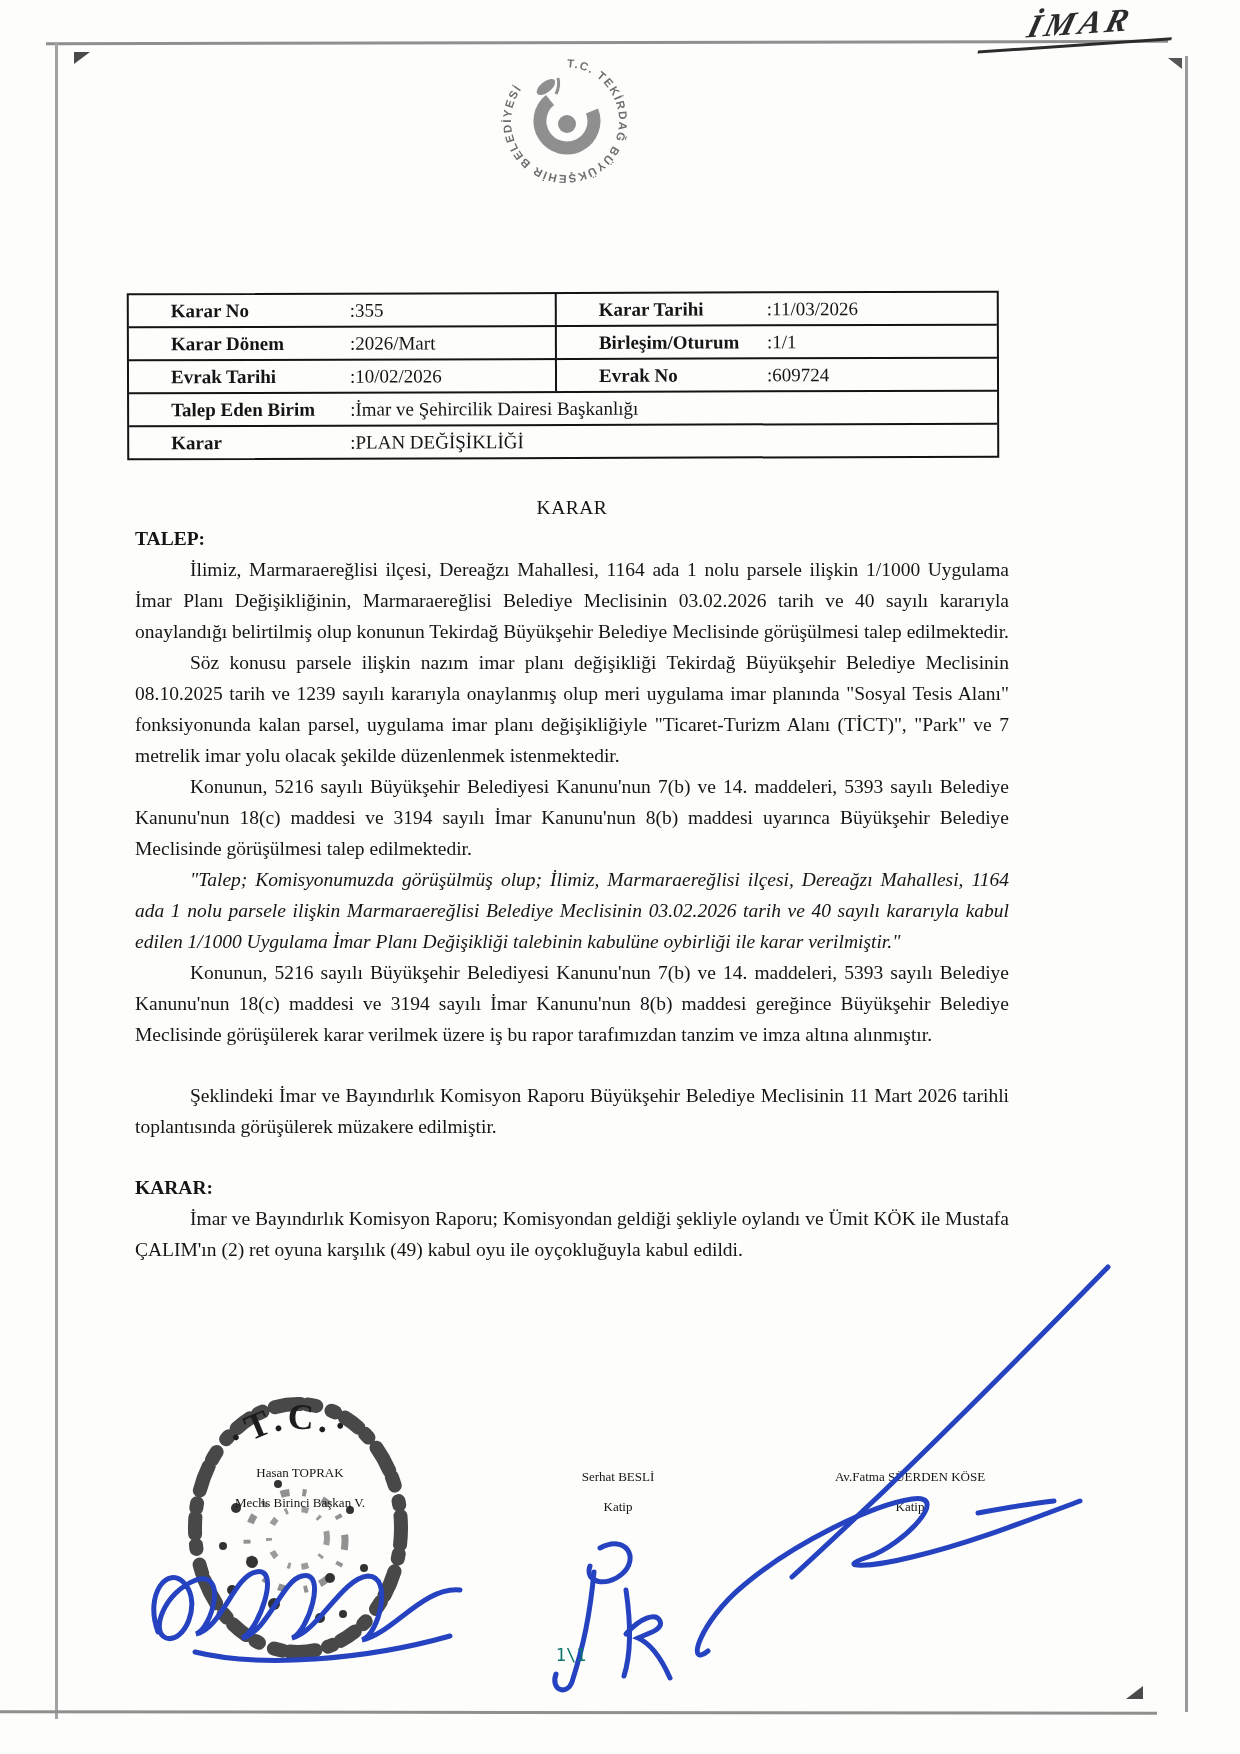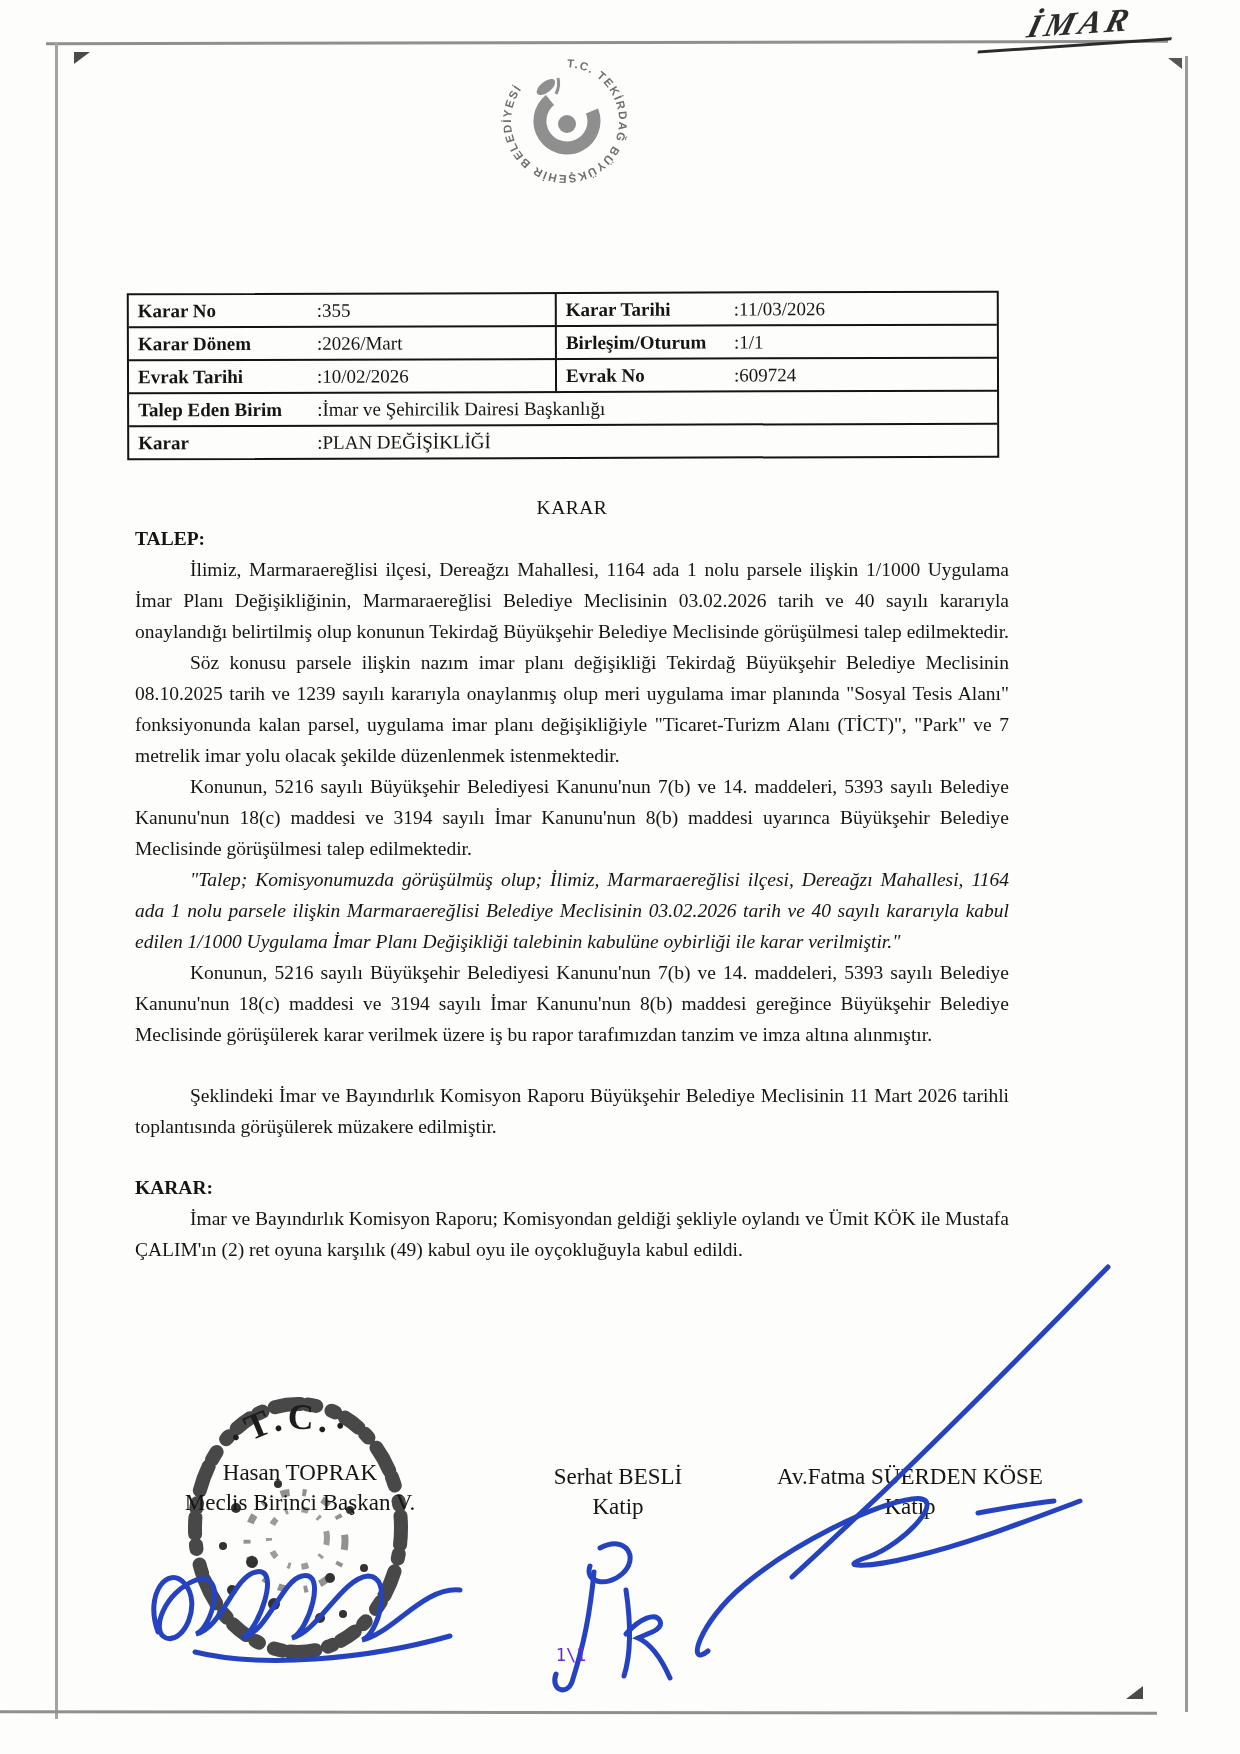--- a/index.html
+++ b/index.html
@@ -32,47 +32,47 @@
 
   
   .info-table{position:absolute;left:127px;top:292px;width:868px;border:2.5px solid #141414;
       transform:rotate(-0.18deg);background:#fdfdfc;}
   .it-row{display:flex;height:31px;align-items:center;border-top:2px solid #141414;}
   .it-row:first-child{border-top:none;}
   .it-cell{display:flex;align-items:center;height:100%;padding-left:9px;box-sizing:border-box;}
   .it-cell.left{width:428px;border-right:2px solid #141414;}
   .it-cell.right{flex:1;}
   .it-cell.span{flex:1;border-right:none;}
-  .it-label{font-weight:bold;font-size:19px;display:inline-block;}
+  .it-label{font-weight:bold;font-size:19px;display:inline-block;margin-left:33px;}
   .it-cell.left .it-label, .it-cell.span .it-label{width:179px;}
   .it-cell.right .it-label{width:168px;}
   .it-value{font-size:19px;white-space:nowrap;}
 
   
   .doc-body{position:absolute;left:135px;top:492px;width:874px;font-size:19.5px;line-height:31px;}
   .karar-center{text-align:center;font-weight:normal;letter-spacing:.5px;}
   .sec-head{font-weight:bold;margin:0;}
   .doc-body p{margin:0;text-indent:55px;text-align:justify;}
   .gap-top{margin-top:30px !important;}
   .quote{font-style:italic;}
 
   
-  .sig-name{position:absolute;text-align:center;font-size:23px;line-height:30px;}
+  .sig-name{position:absolute;text-align:center;font-size:13px;line-height:30px;}
   .sig-name .role{display:block;}
   .sig1{left:150px;top:1458px;width:300px;}
   .sig2{left:478px;top:1462px;width:280px;}
   .sig3{left:755px;top:1462px;width:310px;}
   .seal{position:absolute;left:178px;top:1386px;width:240px;height:280px;}
   .ink{position:absolute;}
   .ink1{left:140px;top:1532px;width:350px;height:150px;}
   .ink2{left:528px;top:1532px;width:160px;height:170px;}
   .ink3{left:680px;top:1255px;width:440px;height:420px;}
 
   .footer-page{position:absolute;left:135px;top:1645px;width:872px;text-align:center;
-     font-family:"DejaVu Sans Mono",monospace;font-size:17px;color:#6d28d9;}
+     font-family:"DejaVu Sans Mono",monospace;font-size:17px;color:#0f766e;}
 </style>
 </head>
 <body>
 
 <div class="page">
 
   <div class="frame-top"></div>
   <div class="frame-left"></div>
   <div class="frame-right"></div>
   <div class="frame-bottom"></div>

